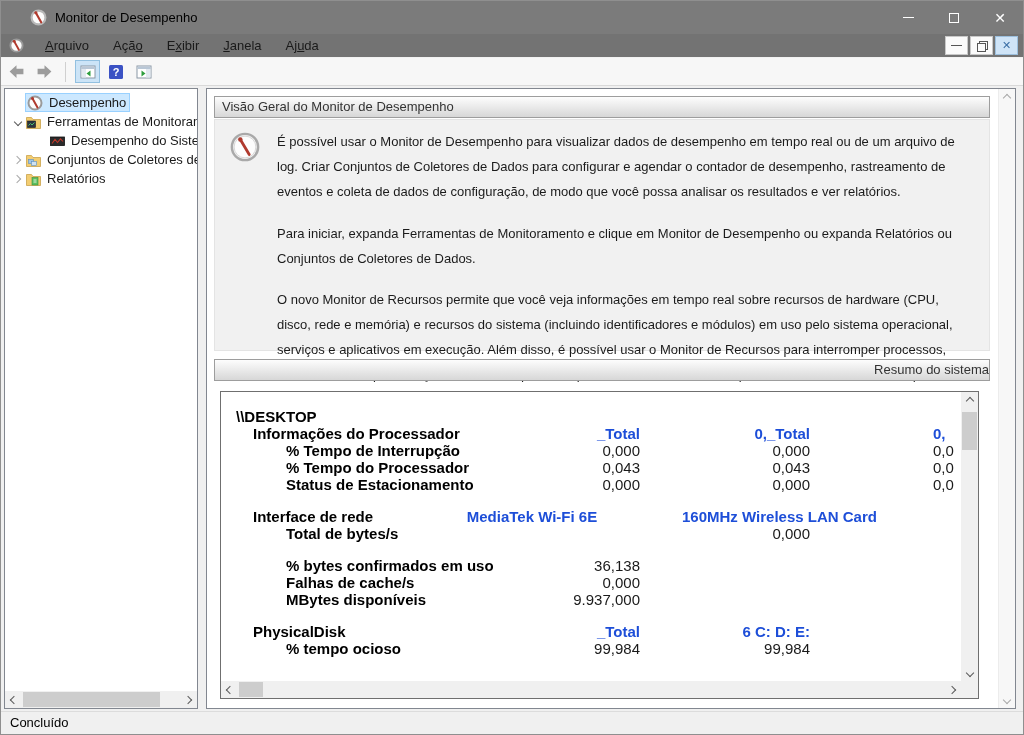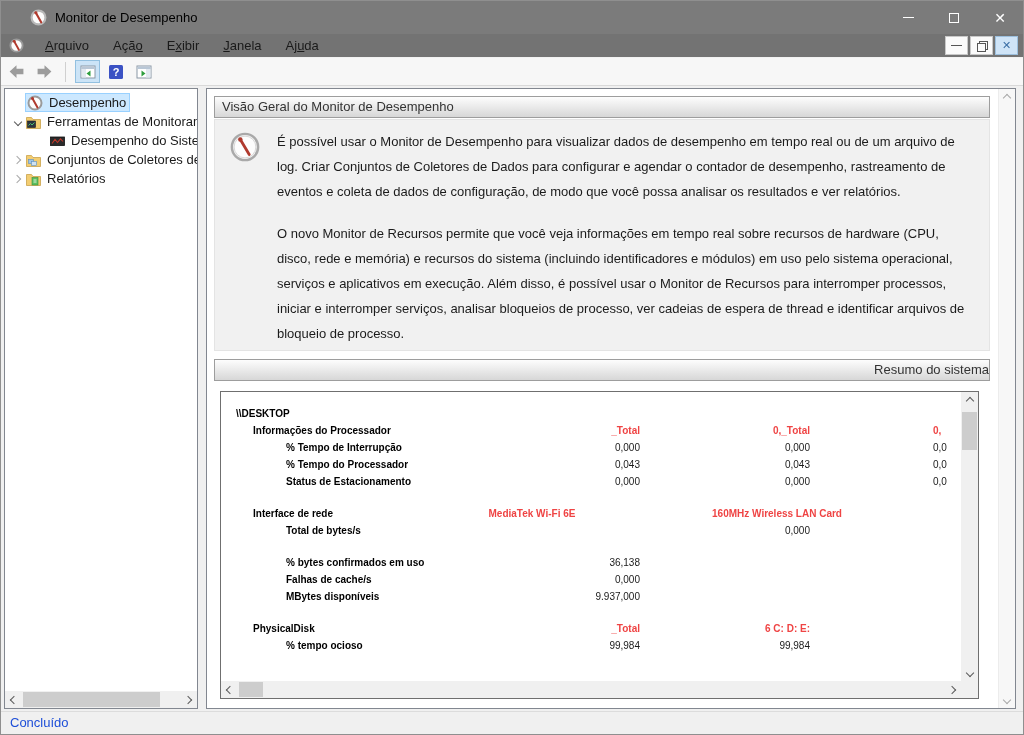--- a/index.html
+++ b/index.html
@@ -76,33 +76,33 @@
 
   
   .table-box { position:absolute; left:13px; right:36px; top:302px; height:308px; background:#fff; border:1px solid #6f6f6f; }
   .t-vscroll { position:absolute; right:0; top:0; bottom:17px; width:17px; background:#f0f0f0; }
   .t-vscroll .arrow { position:absolute; left:0; width:17px; height:17px; display:flex; align-items:center; justify-content:center; }
   .vthumb { position:absolute; left:1px; width:15px; top:20px; height:38px; background:#cdcdcd; }
   .t-hscroll { position:absolute; left:0; right:17px; bottom:0; height:17px; background:#f0f0f0; }
   .t-corner { position:absolute; right:0; bottom:0; width:17px; height:17px; background:#f0f0f0; }
 
   .t-body { position:absolute; left:1px; top:0; right:17px; bottom:17px; overflow:hidden; padding-top:16px; }
-  .t-row { position:relative; height:17px; font-size:10px; white-space:nowrap; color:#000; }
+  .t-row { position:relative; height:17px; font-size:15px; white-space:nowrap; color:#000; }
   .t-spacer { height:15px; }
   .t-name { font-weight:bold; display:inline-block; }
   .ind0 { padding-left:14px; } .ind1 { padding-left:31px; } .ind2 { padding-left:64px; }
   .cell { position:absolute; top:0; width:150px; text-align:right; color:#1a1a1a; }
   .c2 { right:321px; } .c3 { right:151px; }
   .c4 { left:711px; width:70px; text-align:left; }
   .ci2 { position:absolute; top:0; left:220px; width:180px; text-align:center; }
   .ci3 { position:absolute; top:0; left:460px; width:190px; text-align:center; }
-  .hb { font-weight:bold; color:#ef4444; }
-
-  
-  .statusbar { position:absolute; bottom:0; left:0; right:0; height:23px; background:#f0f0f0; border-top:1px solid #dcdcdc; font-size:13px; color:#1d4ed8; line-height:22px; padding-left:9px; }
+  .hb { font-weight:bold; color:#1d4ed8; }
+
+  
+  .statusbar { position:absolute; bottom:0; left:0; right:0; height:23px; background:#f0f0f0; border-top:1px solid #dcdcdc; font-size:13px; color:#000000; line-height:22px; padding-left:9px; }
 </style>
 </head>
 <body>
 
 <div class="app">
 
   <div class="titlebar">
     <span class="app-icon">
       <svg viewBox="0 0 32 32" width="17" height="17">
           <circle cx="16" cy="16" r="13" fill="#fdfdfd" stroke="#b9b9b9" stroke-width="4"></circle>
@@ -271,20 +271,21 @@
         <span class="ov-icon">
           <svg viewBox="0 0 32 32" width="30" height="30">
               <circle cx="16" cy="16" r="14" fill="#f2f2f2" stroke="#a9a9a9" stroke-width="2.6"></circle>
               <circle cx="16" cy="16" r="11.6" fill="#fdfdfd" stroke="#d5d5d5" stroke-width="1"></circle>
               <line x1="11" y1="8" x2="20.5" y2="24" stroke="#b03a2e" stroke-width="3" stroke-linecap="round"></line>
               <circle cx="11" cy="8" r="2.4" fill="#b03a2e"></circle>
             </svg>
         </span>
         <div class="ov-text">
           <p>É possível usar o Monitor de Desempenho para visualizar dados de desempenho em tempo real ou de um arquivo de log. Criar Conjuntos de Coletores de Dados para configurar e agendar o contador de desempenho, rastreamento de eventos e coleta de dados de configuração, de modo que você possa analisar os resultados e ver relatórios.</p>
+          <p>Para iniciar, expanda Ferramentas de Monitoramento e clique em Monitor de Desempenho ou expanda Relatórios ou Conjuntos de Coletores de Dados.</p>
           <p>O novo Monitor de Recursos permite que você veja informações em tempo real sobre recursos de hardware (CPU, disco, rede e memória) e recursos do sistema (incluindo identificadores e módulos) em uso pelo sistema operacional, serviços e aplicativos em execução. Além disso, é possível usar o Monitor de Recursos para interromper processos, iniciar e interromper serviços, analisar bloqueios de processo, ver cadeias de espera de thread e identificar arquivos de bloqueio de processo.</p>
           <a href="#" class="ov-link">Abrir Monitor de Recursos</a>
         </div>
       </div>
 
       <div class="section-header rs-header">Resumo do sistema</div>
 
       <div class="table-box">
         <div class="t-body">
           <div class="t-row"><span class="t-name ind0">\\DESKTOP</span></div>

